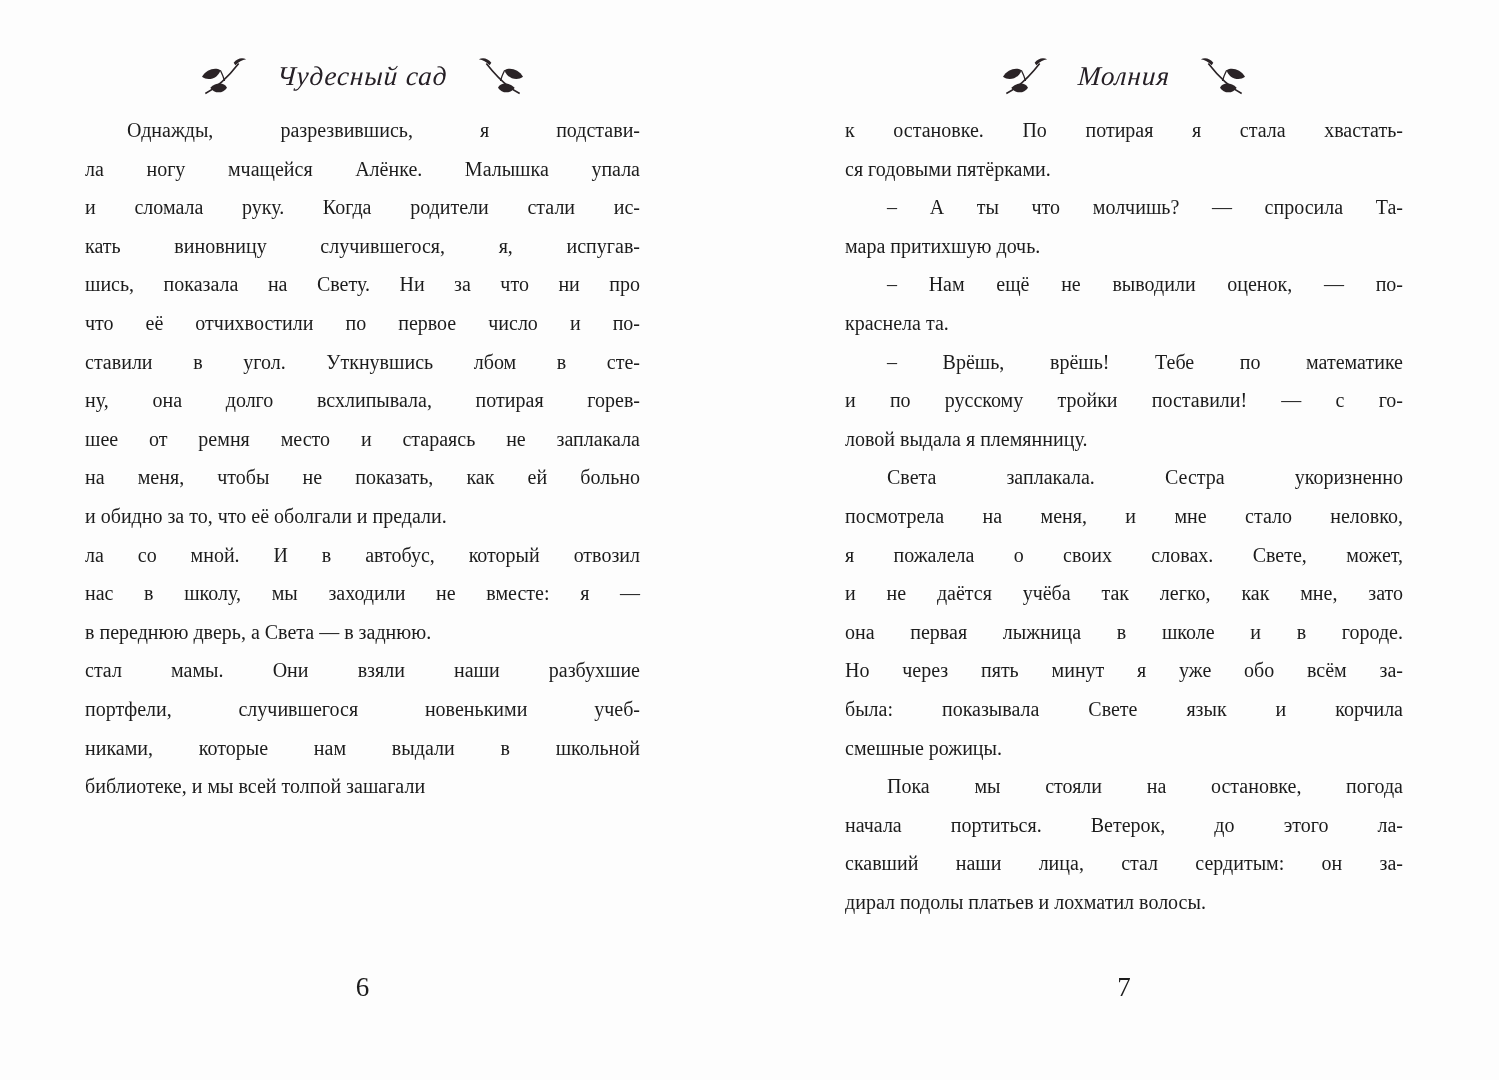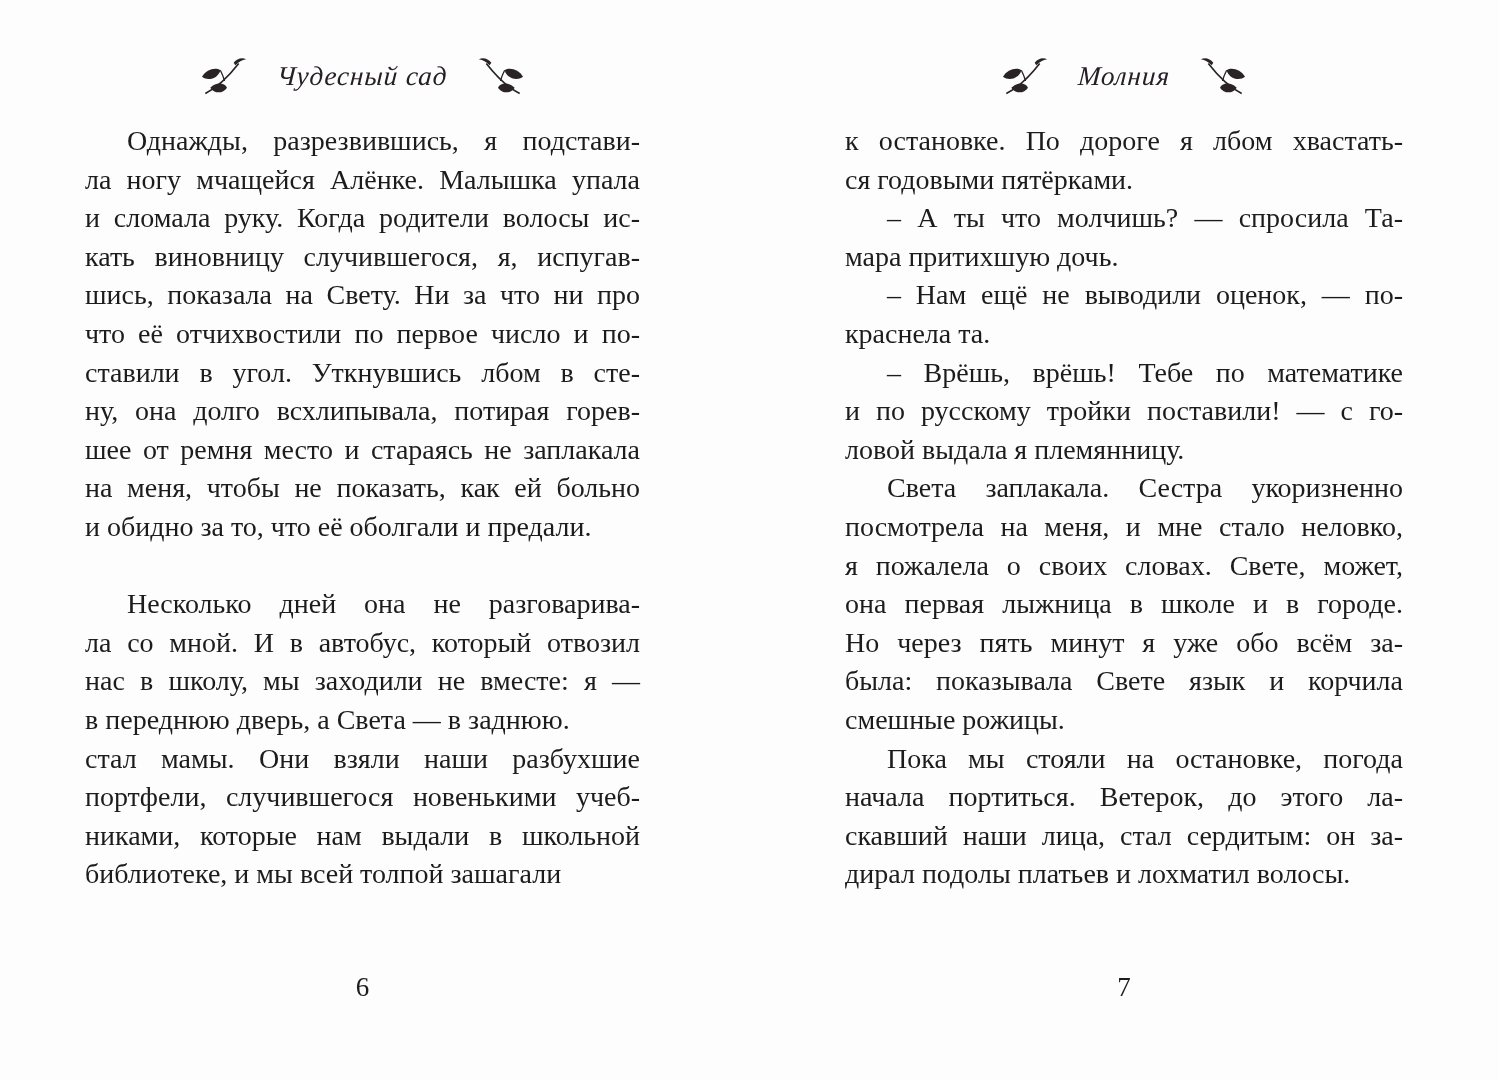--- a/index.html
+++ b/index.html
@@ -37,24 +37,24 @@
     letter-spacing: 1px;
     color: #262026;
     white-space: nowrap;
     transform: skewX(-4deg);
   }
   .ornament { width: 50px; height: 42px; flex: 0 0 auto; }
   .ornament.mirrored { transform: scaleX(-1); }
 
   .text-block {
     position: absolute;
-    top: 122px;
+    top: 111px;
     left: 0;
     width: 100%;
-    font-size: 28px;
+    font-size: 20px;
     line-height: 38.6px;
   }
   .line {
     height: 38.6px;
     text-align: justify;
     text-align-last: justify;
     white-space: nowrap;
     overflow: visible;
   }
   .line.last { text-align-last: left; }
@@ -90,30 +90,29 @@
         <path d="M10,46 C22,40 36,28 50,10" fill="none" stroke="#2a2326" stroke-width="2"></path>
         <path d="M44,9 C48,4 54,2 59,5 C54,6 50,8 46,12 Z" fill="#2a2326"></path>
         <path d="M6,26 C11,17 22,14 28,18 C26,27 14,32 6,26 Z" fill="#2a2326"></path>
         <path d="M16,39 C23,32 33,33 36,39 C31,47 20,46 16,39 Z" fill="#2a2326"></path>
         <path d="M28,18 C30,22 32,26 33,31" fill="none" stroke="#2a2326" stroke-width="1.5"></path>
       </svg>
     </div>
     <div class="text-block" id="left-lines">
         <div class="line indent">Однажды, разрезвившись, я подстави-</div>
         <div class="line">ла ногу мчащейся Алёнке. Малышка упала</div>
-        <div class="line">и сломала руку. Когда родители волосы ис-</div>
+        <div class="line">и сломала руку. Когда родители стали ис-</div>
         <div class="line">кать виновницу случившегося, я, испугав-</div>
         <div class="line">шись, показала на Свету. Ни за что ни про</div>
         <div class="line">что её отчихвостили по первое число и по-</div>
         <div class="line">ставили в угол. Уткнувшись лбом в сте-</div>
         <div class="line">ну, она долго всхлипывала, потирая горев-</div>
         <div class="line">шее от ремня место и стараясь не заплакала</div>
         <div class="line">на меня, чтобы не показать, как ей больно</div>
         <div class="line last">и обидно за то, что её оболгали и предали.</div>
-        <div class="line indent gap">Несколько дней она не разговарива-</div>
         <div class="line">ла со мной. И в автобус, который отвозил</div>
         <div class="line">нас в школу, мы заходили не вместе: я —</div>
         <div class="line last">в переднюю дверь, а Света — в заднюю.</div>
         <div class="line">стал мамы. Они взяли наши разбухшие</div>
         <div class="line">портфели, случившегося новенькими учеб-</div>
         <div class="line">никами, которые нам выдали в школьной</div>
         <div class="line last">библиотеке, и мы всей толпой зашагали</div>
       </div>
     <div class="page-number">6</div>
   </div>
@@ -130,32 +129,33 @@
       <span class="header-title">Молния</span>
       <svg class="ornament mirrored" viewBox="0 0 60 50" aria-hidden="true">
         <path d="M10,46 C22,40 36,28 50,10" fill="none" stroke="#2a2326" stroke-width="2"></path>
         <path d="M44,9 C48,4 54,2 59,5 C54,6 50,8 46,12 Z" fill="#2a2326"></path>
         <path d="M6,26 C11,17 22,14 28,18 C26,27 14,32 6,26 Z" fill="#2a2326"></path>
         <path d="M16,39 C23,32 33,33 36,39 C31,47 20,46 16,39 Z" fill="#2a2326"></path>
         <path d="M28,18 C30,22 32,26 33,31" fill="none" stroke="#2a2326" stroke-width="1.5"></path>
       </svg>
     </div>
     <div class="text-block" id="right-lines">
-        <div class="line">к остановке. По дороге я лбом хвастать-</div>
+        <div class="line">к остановке. По потирая я стала хвастать-</div>
         <div class="line last">ся годовыми пятёрками.</div>
         <div class="line indent">– А ты что молчишь? — спросила Та-</div>
         <div class="line last">мара притихшую дочь.</div>
         <div class="line indent">– Нам ещё не выводили оценок, — по-</div>
         <div class="line last">краснела та.</div>
         <div class="line indent">– Врёшь, врёшь! Тебе по математике</div>
         <div class="line">и по русскому тройки поставили! — с го-</div>
         <div class="line last">ловой выдала я племянницу.</div>
         <div class="line indent">Света заплакала. Сестра укоризненно</div>
         <div class="line">посмотрела на меня, и мне стало неловко,</div>
         <div class="line">я пожалела о своих словах. Свете, может,</div>
+        <div class="line">и не даётся учёба так легко, как мне, зато</div>
         <div class="line">она первая лыжница в школе и в городе.</div>
         <div class="line">Но через пять минут я уже обо всём за-</div>
         <div class="line">была: показывала Свете язык и корчила</div>
         <div class="line last">смешные рожицы.</div>
         <div class="line indent">Пока мы стояли на остановке, погода</div>
         <div class="line">начала портиться. Ветерок, до этого ла-</div>
         <div class="line">скавший наши лица, стал сердитым: он за-</div>
         <div class="line last">дирал подолы платьев и лохматил волосы.</div>
       </div>
     <div class="page-number">7</div>

